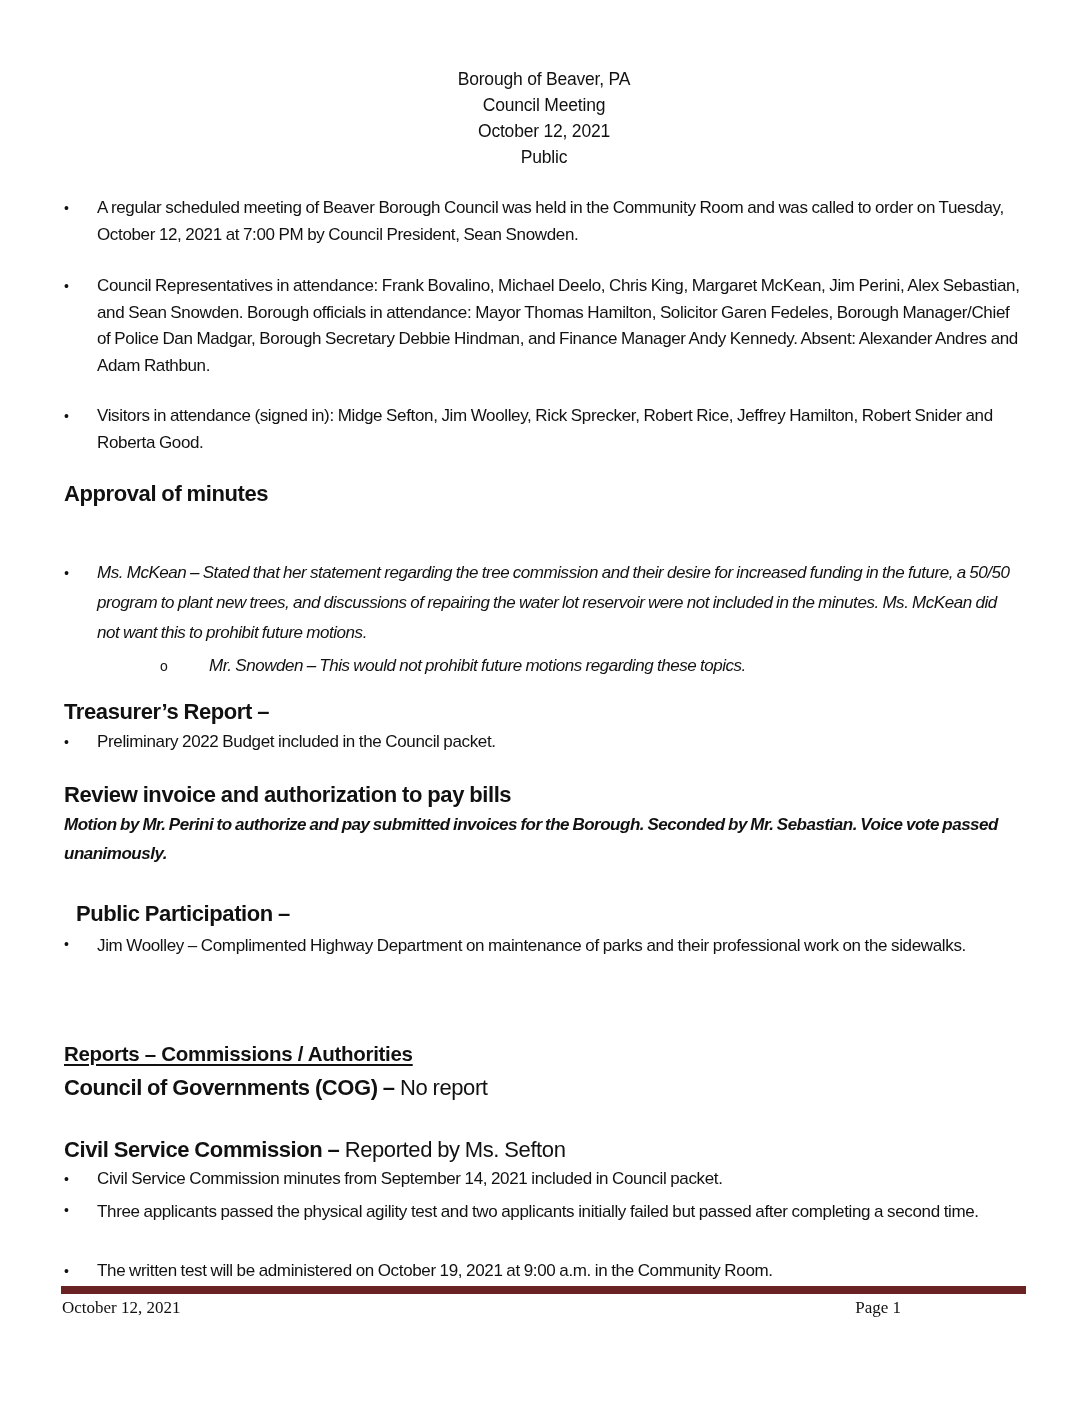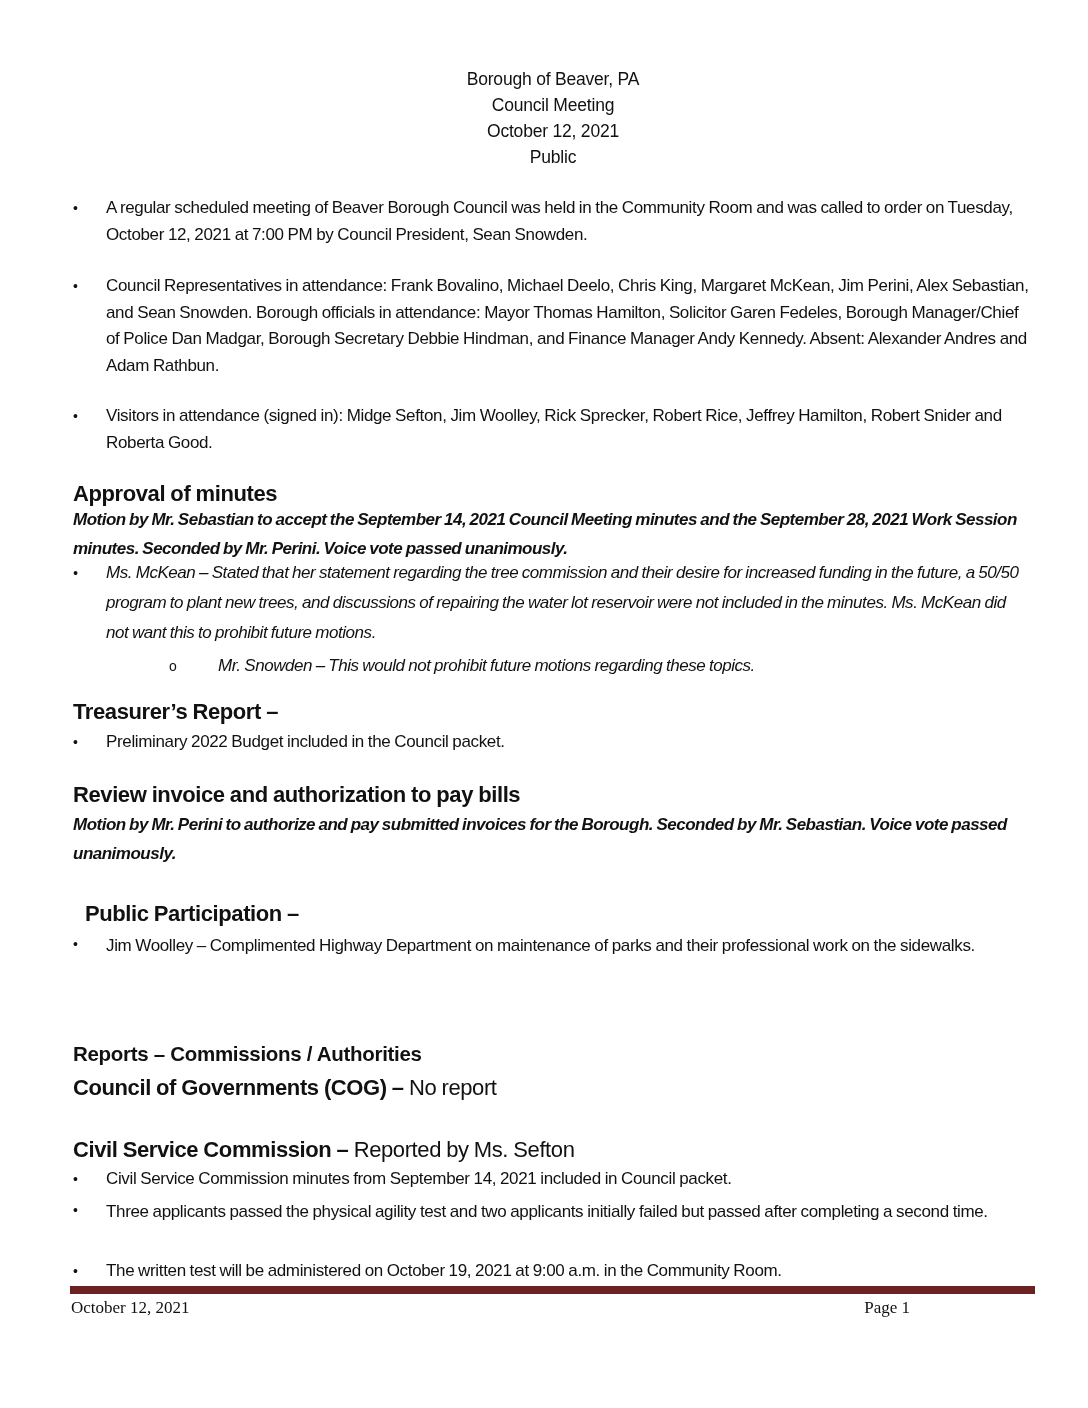--- a/index.html
+++ b/index.html
@@ -10,21 +10,21 @@
     body {
       width: 1088px;
       height: 1408px;
       position: relative;
       overflow: hidden;
       font-family: "Liberation Sans", "DejaVu Sans", sans-serif;
       color: #111111;
     }
     .page {
       position: absolute;
-      left: 9px; top: 0;
+      left: 0; top: 0;
       width: 963px;
       height: 1408px;
     }
     .title-block {
       position: absolute;
       top: 66px;
       left: 0;
       width: 1088px;
       text-align: center;
       font-size: 17.5px;
@@ -99,20 +99,21 @@
     .sub-bullet-row .txt {
       margin-left: 49px;
       display: block;
     }
     .section-heading {
       position: absolute;
       left: 64px;
       top: 1042px;
       font-size: 20.5px;
       font-weight: bold;
+      text-decoration: underline;
       text-decoration-thickness: 2px;
       text-underline-offset: 3px;
       letter-spacing: -0.3px;
       white-space: nowrap;
     }
     .inline-normal { font-weight: normal; }
 
     .footer-bar {
       position: absolute;
       left: 61px;
@@ -154,21 +155,20 @@
     <span class="dot">•</span>
     <span class="txt">Council Representatives in attendance:  Frank Bovalino, Michael Deelo, Chris King, Margaret McKean, Jim Perini, Alex Sebastian, and Sean Snowden.  Borough officials in attendance:  Mayor Thomas Hamilton, Solicitor Garen Fedeles, Borough Manager/Chief of Police Dan Madgar, Borough Secretary Debbie Hindman, and Finance Manager Andy Kennedy. Absent: Alexander Andres and Adam Rathbun.</span>
   </div>
 
   <div class="bullet-row para" style="top:403px;">
     <span class="dot">•</span>
     <span class="txt">Visitors in attendance (signed in): Midge Sefton, Jim Woolley, Rick Sprecker, Robert Rice, Jeffrey Hamilton, Robert Snider and Roberta Good.</span>
   </div>
 
   <div class="heading" style="top:482px;">Approval of minutes</div>
-  <div class="motion" style="top:505px;">Motion by Mr. Sebastian to accept the September 14, 2021 Council Meeting minutes and the September 28, 2021 Work Session minutes.  Seconded by Mr. Perini. Voice vote passed unanimously.</div>
 
   <div class="bullet-row italic-para" style="top:558px; width:960px;">
     <span class="dot" style="line-height:30px;">•</span>
     <span class="txt">Ms. McKean – Stated that her statement regarding the tree commission and their desire for increased funding in the future, a 50/50 program to plant new trees, and discussions of repairing the water lot reservoir were not included in the minutes. Ms. McKean did not want this to prohibit future motions.</span>
   </div>
 
   <div class="sub-bullet-row italic-para" style="top:651px;">
     <span class="dot" style="font-style:normal; line-height:30px;">o</span>
     <span class="txt">Mr. Snowden – This would not prohibit future motions regarding these topics.</span>
   </div>

